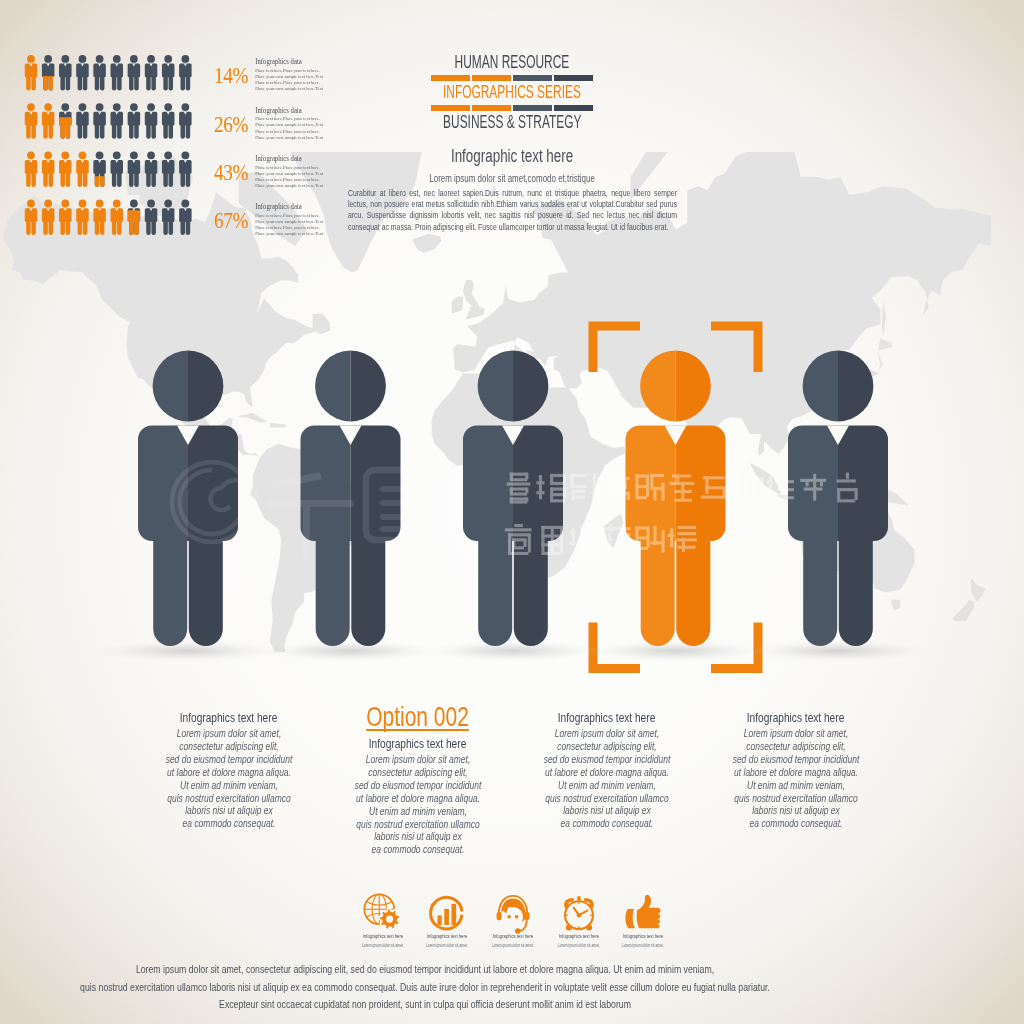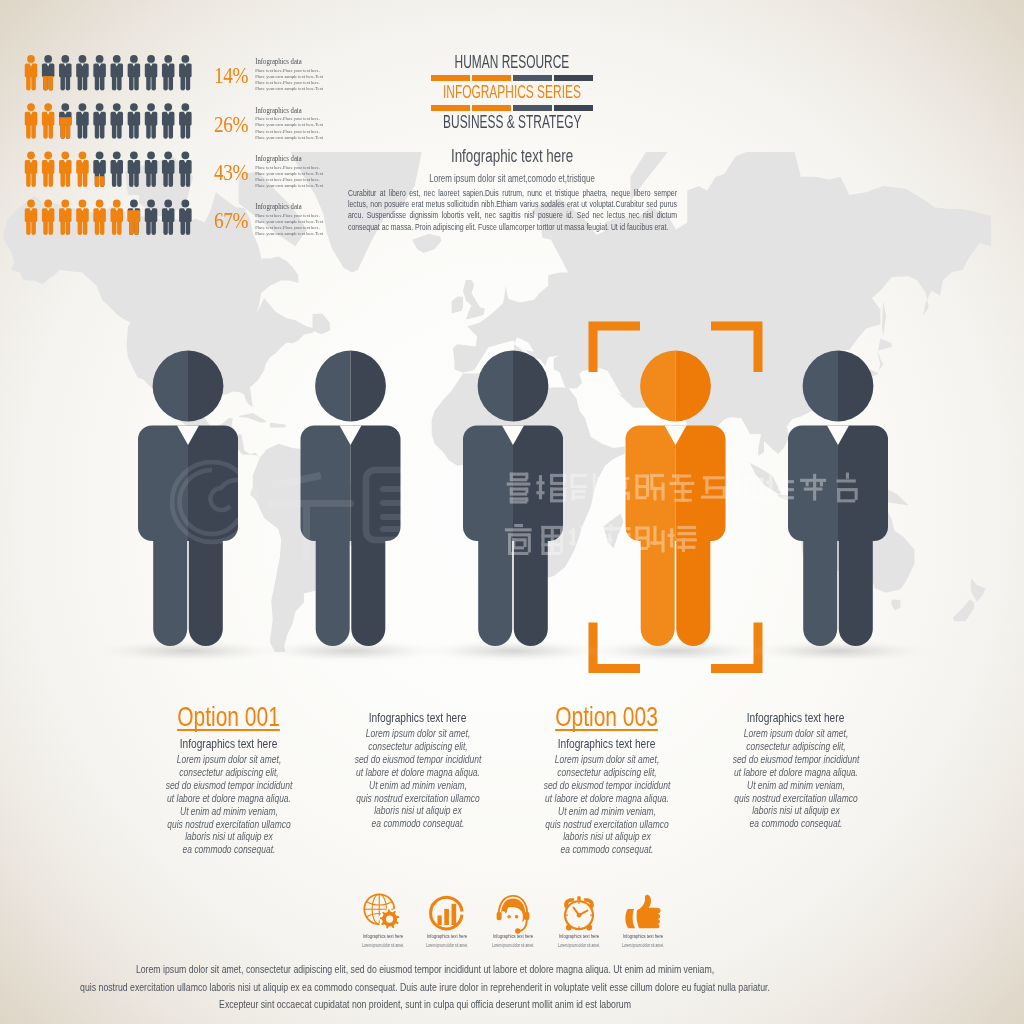--- a/index.html
+++ b/index.html
@@ -548,48 +548,47 @@
         <i style="background:#4b5765"></i>
         <i style="background:#3d4553"></i>
       </div>
    <div class="h-line">BUSINESS &amp; STRATEGY</div>
    <div class="sub">Infographic text here</div>
    <div class="tag">Lorem ipsum dolor sit amet,comodo et,tristique</div>
   </div>
   <div class="body-par">Curabitur at libero est, nec laoreet sapien.Duis rutrum, nunc et tristique phaetra, neque libero semper lectus, non posuere erat metus sollicitudin nibh.Ethiam varius sodales erat ut voluptat.Curabitur sed purus arcu. Suspendisse dignissim lobortis velit, nec sagittis nisl posuere id. Sed nec lectus nec nisl dictum consequat ac massa. Proin adipiscing elit. Fusce ullamcorper torttor ut massa feugiat. Ut id faucibus erat.</div>
   <div class="options">
    <div class="opt" style="left:133.6px;">
-    <div class="opt-title-wrap"><span class="opt-title">Option 001</span></div>
     <div class="opt-sub">Infographics text here</div>
     <div class="opt-body">
      <div class="opt-body-line">Lorem ipsum dolor sit amet,</div>
      <div class="opt-body-line">consectetur adipiscing elit,</div>
      <div class="opt-body-line">sed do eiusmod tempor incididunt</div>
      <div class="opt-body-line">ut labore et dolore magna aliqua.</div>
      <div class="opt-body-line">Ut enim ad minim veniam,</div>
      <div class="opt-body-line">quis nostrud exercitation ullamco</div>
      <div class="opt-body-line">laboris nisi ut aliquip ex</div>
      <div class="opt-body-line">ea commodo consequat.</div>
     </div>
    </div>
    <div class="opt" style="left:322.6px;">
+    <div class="opt-title-wrap"><span class="opt-title">Option 002</span></div>
     <div class="opt-sub">Infographics text here</div>
     <div class="opt-body">
      <div class="opt-body-line">Lorem ipsum dolor sit amet,</div>
      <div class="opt-body-line">consectetur adipiscing elit,</div>
      <div class="opt-body-line">sed do eiusmod tempor incididunt</div>
      <div class="opt-body-line">ut labore et dolore magna aliqua.</div>
      <div class="opt-body-line">Ut enim ad minim veniam,</div>
      <div class="opt-body-line">quis nostrud exercitation ullamco</div>
      <div class="opt-body-line">laboris nisi ut aliquip ex</div>
      <div class="opt-body-line">ea commodo consequat.</div>
     </div>
    </div>
    <div class="opt" style="left:511.6px;">
-    <div class="opt-title-wrap"><span class="opt-title">Option 003</span></div>
     <div class="opt-sub">Infographics text here</div>
     <div class="opt-body">
      <div class="opt-body-line">Lorem ipsum dolor sit amet,</div>
      <div class="opt-body-line">consectetur adipiscing elit,</div>
      <div class="opt-body-line">sed do eiusmod tempor incididunt</div>
      <div class="opt-body-line">ut labore et dolore magna aliqua.</div>
      <div class="opt-body-line">Ut enim ad minim veniam,</div>
      <div class="opt-body-line">quis nostrud exercitation ullamco</div>
      <div class="opt-body-line">laboris nisi ut aliquip ex</div>
      <div class="opt-body-line">ea commodo consequat.</div>

